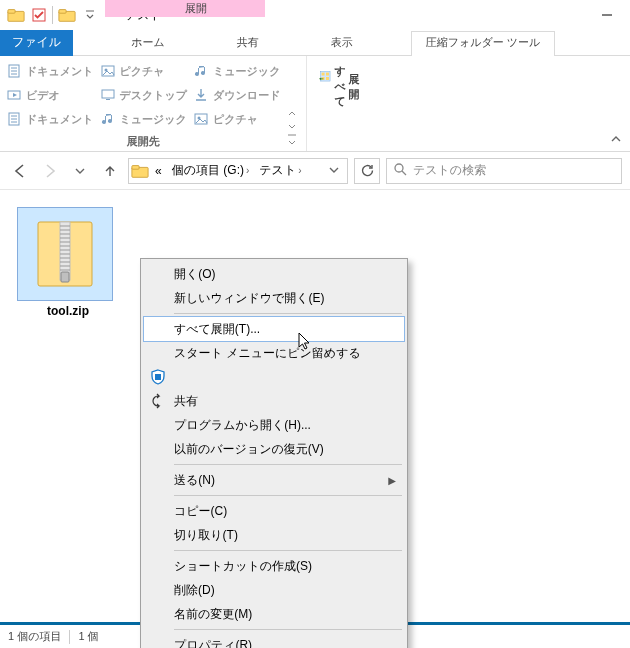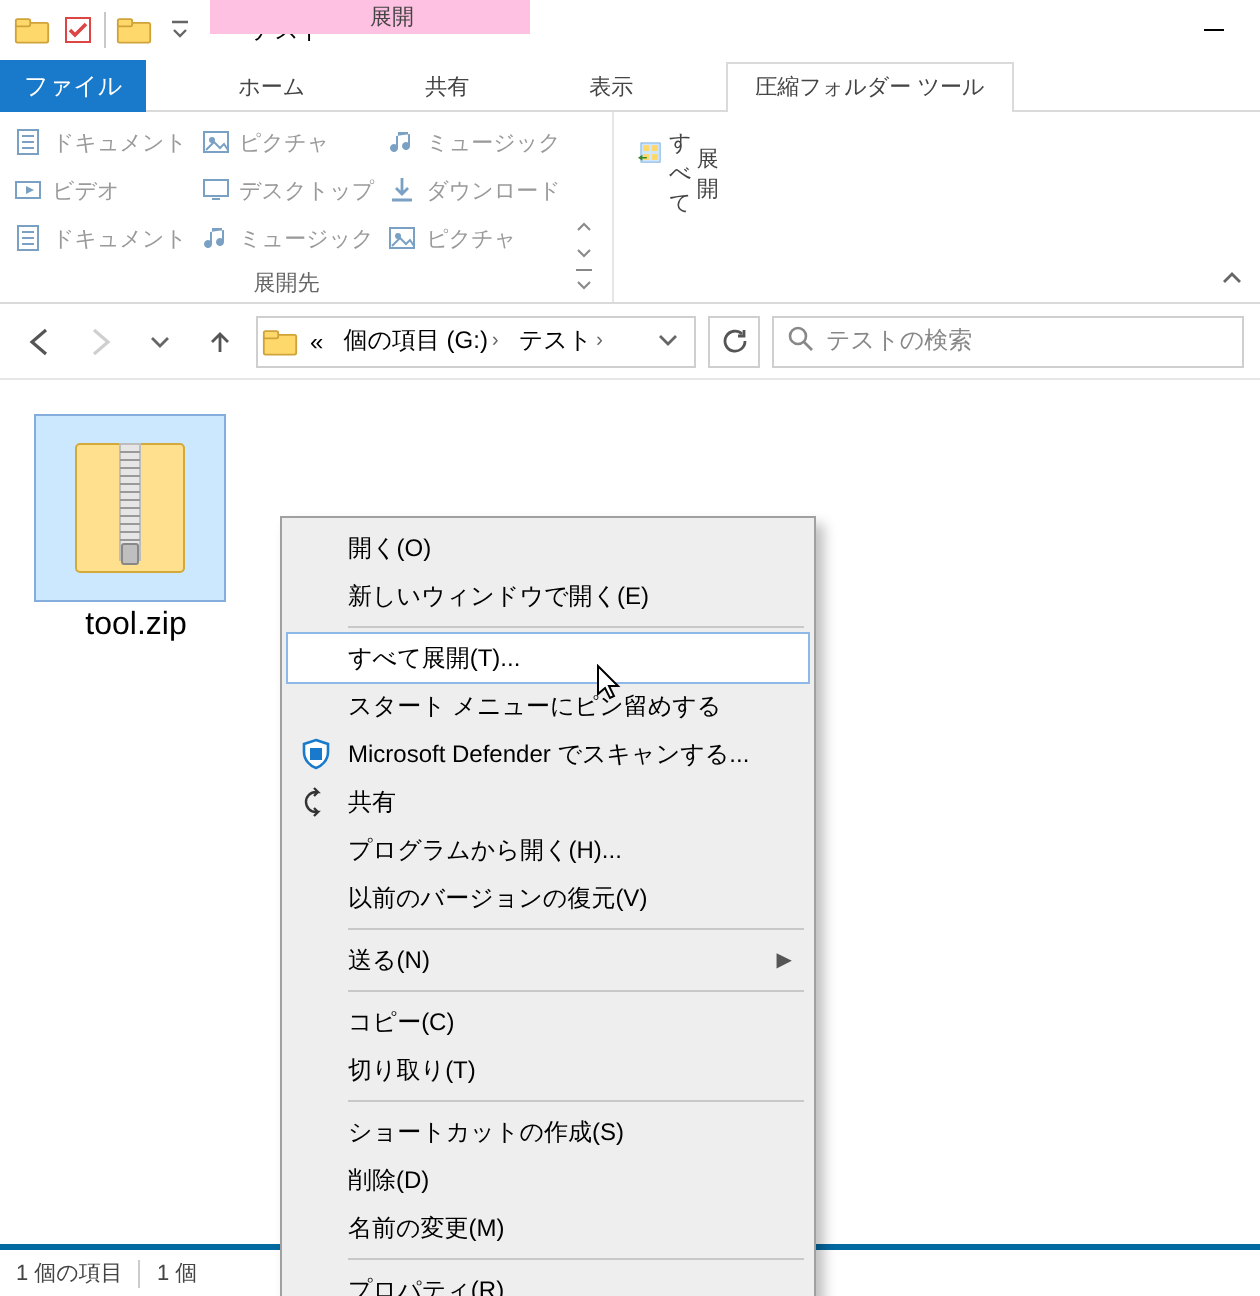--- a/index.html
+++ b/index.html
@@ -13,29 +13,29 @@
   .qat .sep { width:1px; height:18px; background:#c8c8c8; margin:0 2px; }
   .titlebar-tabs { display: flex; align-items: flex-end; }
   .ctx-tab { position: relative; height: 30px; display:flex; align-items:flex-end; }
   .ctx-head { background:#fec1e2; color:#444; font-size:11px; padding:1px 80px 1px 80px; position:absolute; top:0; left:0; right:0; text-align:center; }
   .ctx-label { white-space: nowrap; }
   .title-text { flex:1; padding-left: 20px; display:flex; align-items:center; color:#000; font-size:12px;}
   .win-ctrls { display:flex; }
   .win-ctrls .ctrl { width:46px; height:30px; display:flex; align-items:center; justify-content:center; }
 
   
-  .tabs-row { height: 26px; display:flex; align-items:flex-start; border-bottom: 1px solid #dadada; }
+  .tabs-row { height: 26px; display:flex; align-items:center; border-bottom: 1px solid #dadada; gap: 12px; }
   .file-tab { background:#1979ca; color:#fff; padding: 5px 12px; font-size:12px; height:26px; display:flex;align-items:center;}
   .tab { padding:5px 14px; font-size:11px; color:#444; height:26px; display:flex; align-items:center;margin-left:32px; }
   .tab.active { border:1px solid #dadada; border-bottom:1px solid #fff; background:#fff; position:relative; top:1px; }
   .ctx-tab-bottom { border-top: 2px solid #fec1e2; padding-top:3px; }
 
   
   .ribbon { height: 96px; border-bottom:1px solid #dadada; display:flex; background:#fff; position:relative;}
-  .ribbon-group { border-right:1px solid #e6e6e6; padding:4px 6px 2px 6px; display:flex; flex-direction:column; }
+  .ribbon-group { border-right:1px solid #e6e6e6; padding:4px 6px 2px 6px; display:flex; flex-direction:column;font-weight:bold; }
   .dest-grid { display:grid; grid-template-columns: repeat(3, auto); grid-auto-rows: 22px; gap:2px 6px; }
   .dest-item { display:flex; align-items:center; gap:4px; color:#9a9a9a; white-space:nowrap; font-size:11px;}
   .dest-item .ico { width:16px; height:16px; }
   .group-label { text-align:center; color:#666; font-size:11px; margin-top:auto; padding-top:2px;}
   .dest-expand { width:16px; align-self:flex-end; margin-left:4px; display:flex; align-items:center; justify-content:center;}
   .big-btn { width:52px; display:flex; flex-direction:row; align-items:center; gap:2px; padding:4px 6px; color:#444; font-size:11px; text-align:center;}
   .big-btn .big-ico { width:34px; height:34px; }
   .ribbon-chevron { position:absolute; right:6px; bottom:4px; width:16px; height:16px; display:flex;align-items:center;justify-content:center;}
 
   
@@ -49,21 +49,21 @@
   .addr .dd{margin-left:auto;color:#666;padding:0 6px;}
   .refresh{width:26px;height:26px;border:1px solid #cfcfcf;display:flex;align-items:center;justify-content:center;}
   .search{flex:1;height:26px;border:1px solid #cfcfcf;display:flex;align-items:center;gap:6px;padding:12px 6px;color:#888;}
 
   
   .content{position:relative; height: calc(648px - 30px - 26px - 96px - 38px - 26px); padding:18px; }
   .file-item{width:100px;text-align:center;}
   .file-item.selected .thumb{outline:1px solid #84acdd; background:#cce8ff;}
   .thumb{width:94px;height:92px;padding:6px;display:flex;align-items:center;justify-content:center;}
   .zip-ico{width:62px;height:72px;}
-  .file-name{font-size:16px;margin-top:4px;}
+  .file-name{font-size:12px;margin-top:4px;font-weight:bold;}
 
   
   .status{height:26px;border-top:3px solid #0369a1;display:flex;align-items:center;gap:8px;padding:0 8px;font-size:11px;color:#444;}
   .status .sdiv{width:1px;height:14px;background:#ccc;}
 
   
   .ctxmenu{position:absolute; left:140px; top:258px; width:268px; background:#eee; border:1px solid #a0a0a0; box-shadow:4px 4px 6px rgba(0,0,0,0.25); padding:3px; font-size:12px;}
   .ctxmenu .mi{display:flex;align-items:center;height:24px;padding:0 28px 0 30px; position:relative; color:#000;}
   .ctxmenu .mi.hover{background:#fff; outline:1px solid #8db8e8;}
   .ctxmenu .msep{height:1px;background:#c8c8c8;margin:3px 2px 3px 30px;}
@@ -358,21 +358,20 @@
   <div class="mi">
       <span>スタート メニューにピン留めする</span>
     </div>
   <div class="mi">
     <span class="mico">
         <svg width="16" height="16" viewBox="0 0 16 16">
           <path d="M8 1l6 2v4c0 4-3 7-6 8-3-1-6-4-6-8V3z" fill="#fff" stroke="#1979ca" stroke-width="1.3"></path>
           <rect x="5" y="5" width="6" height="6" fill="#1979ca"></rect>
         </svg>
       </span>
-    <span>Microsoft Defender でスキャンする...</span>
   </div>
   <div class="mi">
     <span class="mico">
         <svg width="16" height="16" viewBox="0 0 16 16">
           <path d="M3 8a5 5 0 0 1 5-5h1l-2-2m2 2l-2 2M3 8a5 5 0 0 0 5 5h1l-2 2m2-2l-2-2" stroke="#333" fill="none" stroke-width="1.2"></path>
         </svg>
       </span>
     <span>共有</span>
   </div>
   <div class="mi">

